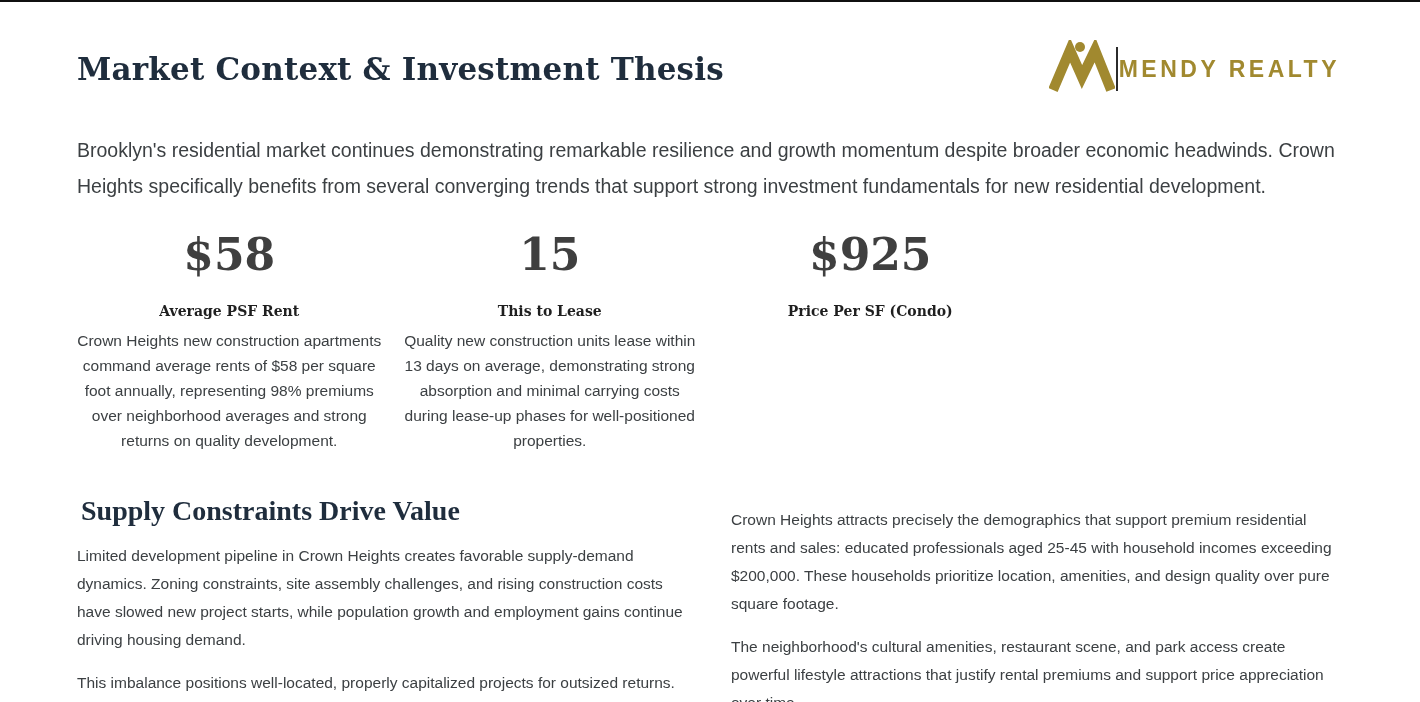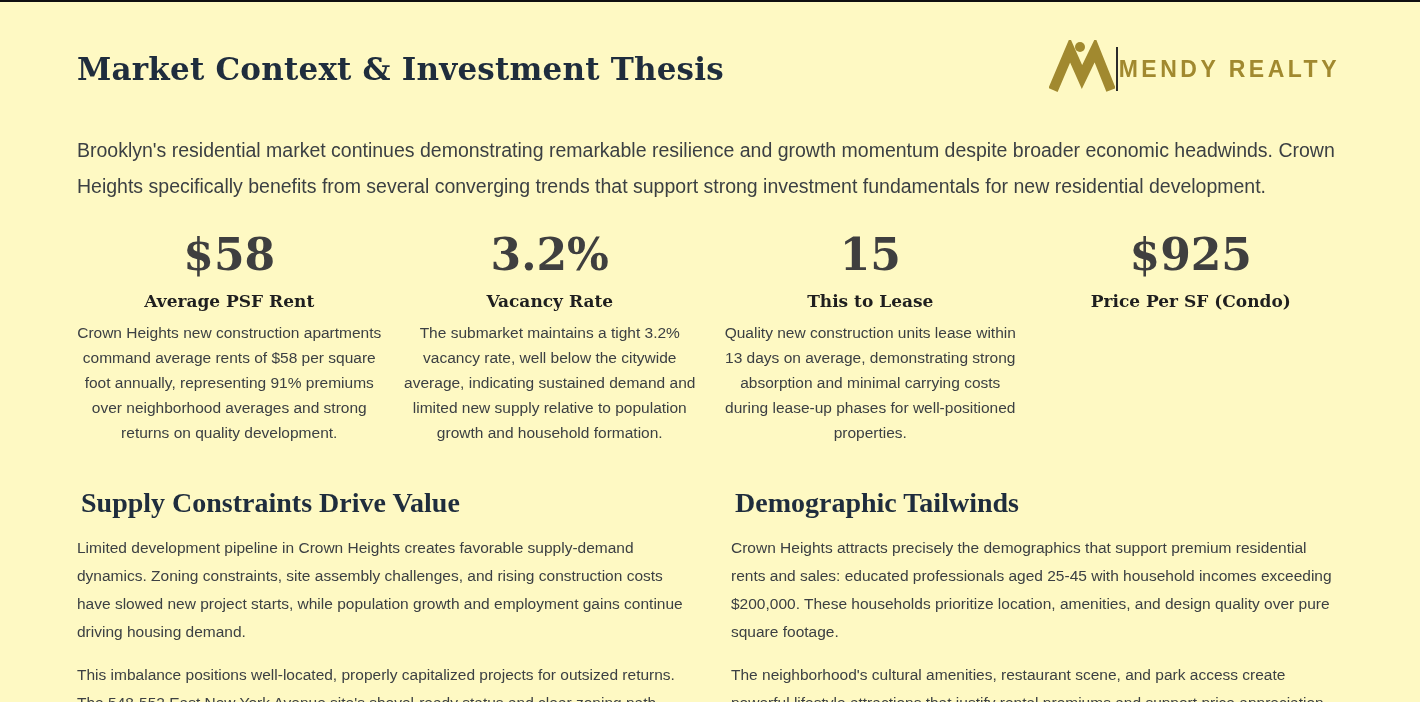--- a/index.html
+++ b/index.html
@@ -1,21 +1,21 @@
 <!DOCTYPE html>
 <html><head>
 <meta charset="utf-8">
 <style>
   html, body { margin: 0; padding: 0; background: #e9e9e9; }
   .slide {
     position: relative;
     width: 1420px;
     height: 702px;
     margin: 0 auto;
-    background: #fef9c3;
+    background: #ffffff;
     border-top: 2px solid #101010;
     overflow: hidden;
     box-sizing: border-box;
     font-family: "Liberation Sans", sans-serif;
     color: #3c4043;
   }
   .content { padding: 0 77px; }
 
   
   .header-row {
@@ -71,23 +71,23 @@
   .stat-value {
     font-family: "DejaVu Serif", "Liberation Serif", serif;
     font-weight: 700;
     font-size: 44px;
     line-height: 1.15;
     color: #3f3f3f;
   }
   .stat-label {
     font-family: "DejaVu Serif", "Liberation Serif", serif;
     font-weight: 700;
-    font-size: 17px;
+    font-size: 14px;
     color: #1f1f1f;
-    margin-top: 10px;
+    margin-top: 22px;
   }
   .stat-desc {
     font-size: 15.5px;
     line-height: 25px;
     color: #3c4043;
     margin: 9px auto 0 auto;
     max-width: 312px;
   }
 
   
@@ -130,45 +130,39 @@
         <span class="brand-name">MENDY REALTY</span>
       </div>
     </div>
 
     <p class="intro">Brooklyn's residential market continues demonstrating remarkable resilience and growth momentum despite broader economic headwinds. Crown Heights specifically benefits from several converging trends that support strong investment fundamentals for new residential development.</p>
 
     <div class="stats">
       <div class="stat">
         <div class="stat-value">$58</div>
         <div class="stat-label">Average PSF Rent</div>
-        <div class="stat-desc">Crown Heights new construction apartments command average rents of $58 per square foot annually, representing 91% premiums over neighborhood averages and strong returns on quality development.</div>
-      </div>
-      <div class="stat">
-        <div class="stat-value">3.2%</div>
-        <div class="stat-label">Vacancy Rate</div>
-        <div class="stat-desc">The submarket maintains a tight 3.2% vacancy rate, well below the citywide average, indicating sustained demand and limited new supply relative to population growth and household formation.</div>
+        <div class="stat-desc">Crown Heights new construction apartments command average rents of $58 per square foot annually, representing 98% premiums over neighborhood averages and strong returns on quality development.</div>
       </div>
       <div class="stat">
         <div class="stat-value">15</div>
         <div class="stat-label">This to Lease</div>
         <div class="stat-desc">Quality new construction units lease within 13 days on average, demonstrating strong absorption and minimal carrying costs during lease-up phases for well-positioned properties.</div>
       </div>
       <div class="stat">
         <div class="stat-value">$925</div>
         <div class="stat-label">Price Per SF (Condo)</div>
       </div>
     </div>
 
     <div class="sections">
       <div class="section">
         <h2 class="section-heading">Supply Constraints Drive Value</h2>
         <p>Limited development pipeline in Crown Heights creates favorable supply-demand dynamics. Zoning constraints, site assembly challenges, and rising construction costs have slowed new project starts, while population growth and employment gains continue driving housing demand.</p>
         <p>This imbalance positions well-located, properly capitalized projects for outsized returns. The 548-552 East New York Avenue site's shovel-ready status and clear zoning path provide significant competitive advantages in a market hungry for quality housing.</p>
       </div>
       <div class="section">
-        <h2 class="section-heading">Demographic Tailwinds</h2>
         <p>Crown Heights attracts precisely the demographics that support premium residential rents and sales: educated professionals aged 25-45 with household incomes exceeding $200,000. These households prioritize location, amenities, and design quality over pure square footage.</p>
         <p>The neighborhood's cultural amenities, restaurant scene, and park access create powerful lifestyle attractions that justify rental premiums and support price appreciation over time.</p>
       </div>
     </div>
 
   </div>
 </div>
 
 </body></html>

